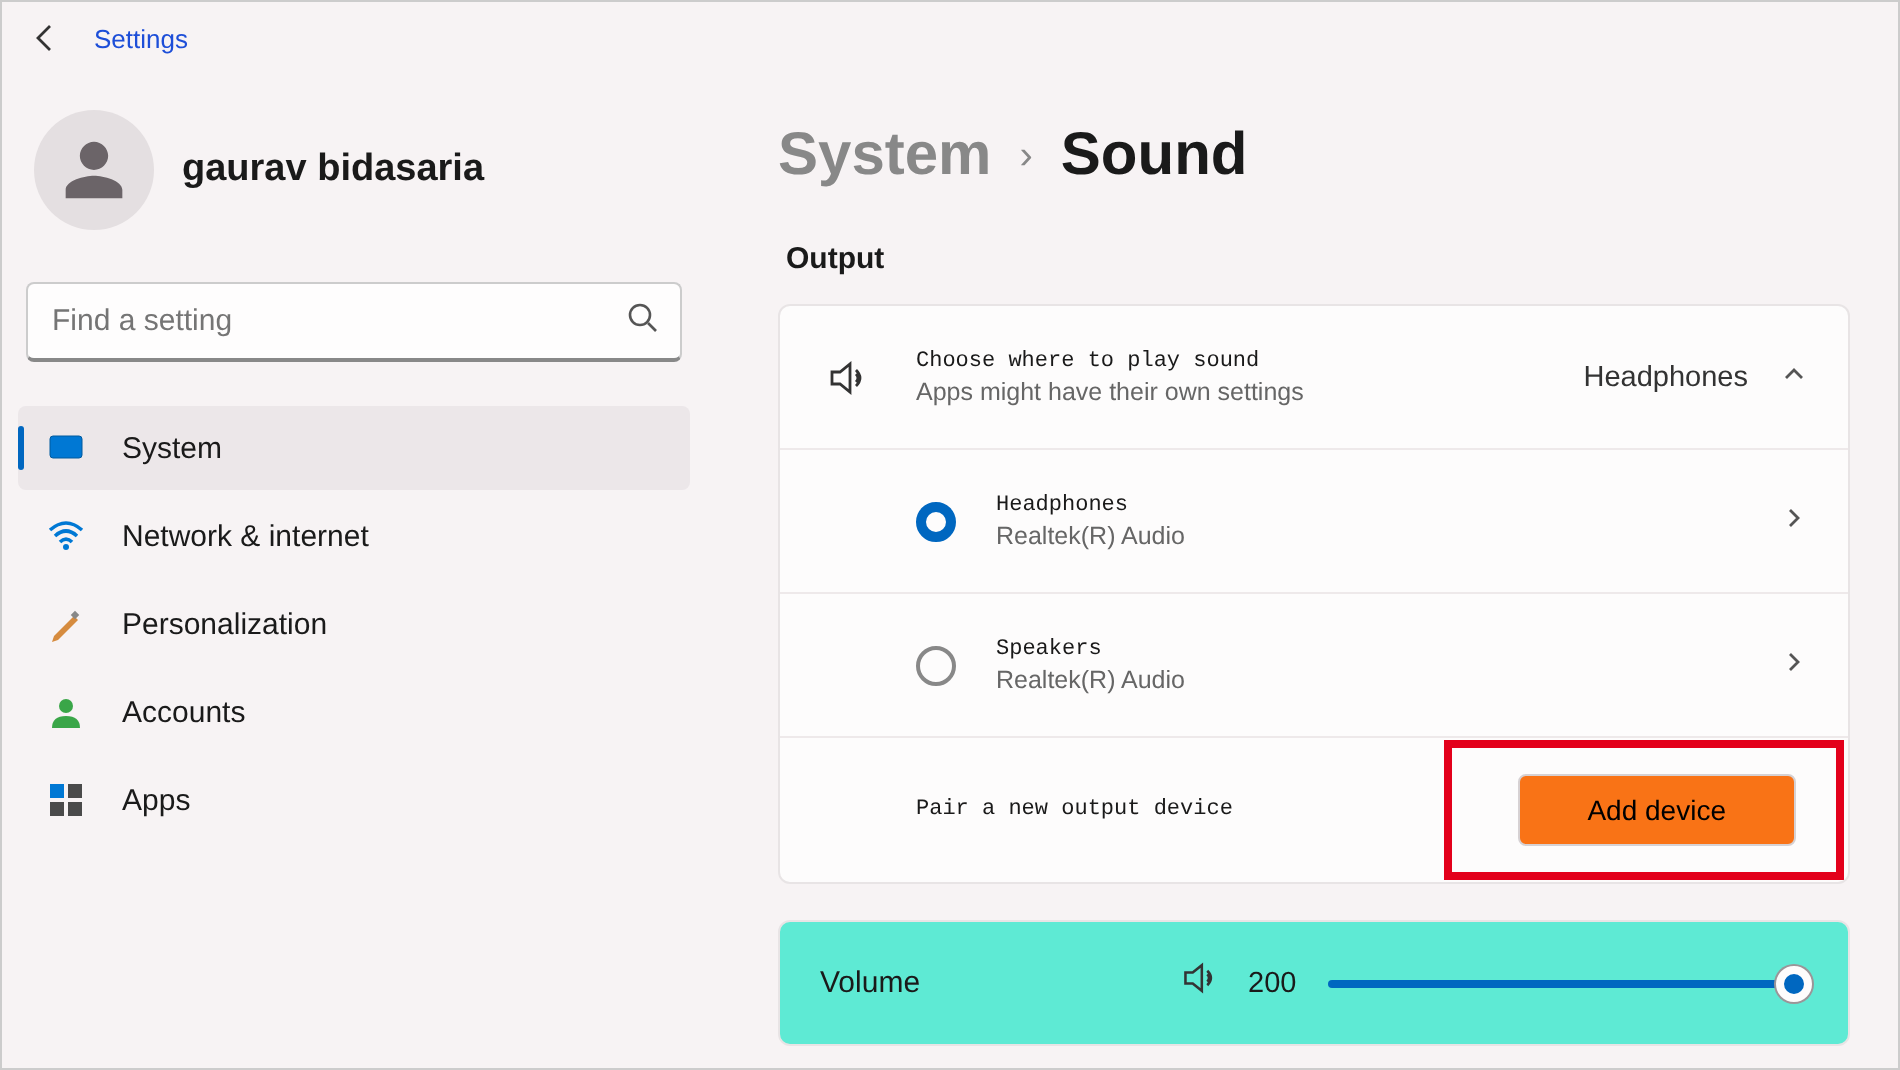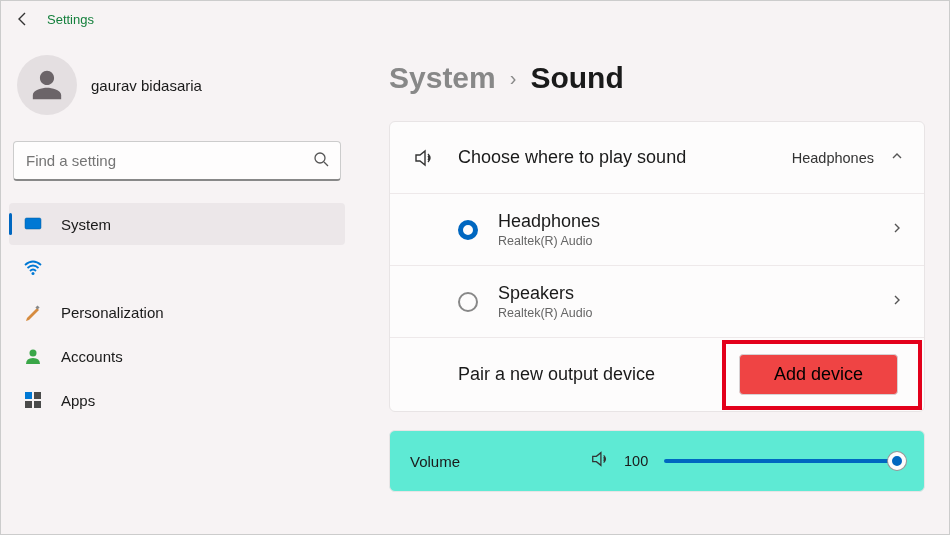--- a/index.html
+++ b/index.html
@@ -22,21 +22,21 @@
   .titlebar .back {
     width: 28px; height: 28px;
     display: flex; align-items: center; justify-content: center;
     border-radius: 4px;
     cursor: pointer;
     color: #333;
   }
   .titlebar .title {
     margin-left: 10px;
     font-size: 13px;
-    color: #15803d;
+    color: #1d4ed8;
   }
   .content {
     display: flex;
     height: calc(100% - 36px);
   }
   .sidebar {
     width: 360px;
     padding: 10px 16px 10px 8px;
   }
   .profile {
@@ -45,21 +45,21 @@
     padding: 8px 8px 16px 8px;
   }
   .avatar {
     width: 60px; height: 60px;
     border-radius: 50%;
     background: #e4dfe1;
     display: flex; align-items: center; justify-content: center;
     margin-right: 14px;
   }
   .avatar svg { width: 34px; height: 34px; fill:#6b6468; }
-  .profile-name { font-weight: 400; font-size: 15px; }
+  .profile-name { font-weight: 700; font-size: 19px; }
   .profile-email { font-size: 13px; color: #555; }
   .profile-email .blur {
     display:inline-block;
     width:70px; height:10px;
     background: repeating-linear-gradient(90deg,#ccc,#f0ecee 6px);
     filter: blur(1px);
     vertical-align: middle;
     border-radius:2px;
   }
   .search {
@@ -147,21 +147,21 @@
     min-height: 72px;
   }
   .row:last-child { border-bottom: none; justify-content: center; }
   .row .lead-icon {
     width: 28px;
     margin-right: 20px;
     color: #333;
     display:flex; align-items:center; justify-content:center;
   }
   .row .row-body { flex: 1; }
-  .row .row-title { font-size: 18px; }
+  .row .row-title { font-size: 11px; font-family: Liberation Mono, monospace; }
   .row .row-sub { font-size: 12.5px; color: #666; margin-top: 2px; }
   .row .row-trail {
     display: flex;
     align-items: center;
     gap: 16px;
     font-size: 14.5px;
     color: #333;
   }
   .row.sub { padding-left: 68px; }
   .radio {
@@ -172,23 +172,23 @@
     position: relative;
     flex-shrink:0;
   }
   .radio.checked {
     border-color: #0067c0;
     border-width: 5px;
   }
   .chev { color: #555; font-size:14px; }
   .add-btn {
     border: 1px solid #d6d1d3;
-    background: #ef4444;
+    background: #f97316;
     padding: 9px 34px;
-    font-size: 18px;
+    font-size: 14px;
     border-radius: 4px;
     cursor: pointer;
   }
   .highlight-box {
     position: relative;
   }
   .highlight-box::after {
     content:"";
     position:absolute;
     right: 2px;
@@ -274,20 +274,21 @@
         </span>
         <span>System</span>
       </li>
       <li>
         <span class="nav-icon">
           <svg width="18" height="18" viewBox="0 0 18 18">
               <path d="M1 6 Q9 -1 17 6 M3.5 9 Q9 4 14.5 9 M6 12 Q9 9 12 12" stroke="#0078d4" stroke-width="1.8" fill="none"></path>
               <circle cx="9" cy="14.5" r="1.5" fill="#0078d4"></circle>
             </svg>
         </span>
+        <span>Network &amp; internet</span>
       </li>
       <li>
         <span class="nav-icon">
           <svg width="18" height="18" viewBox="0 0 18 18">
               <path d="M3 15 L13 5 L15 7 L5 17 L2 18 L3 15" fill="#d68b3f"></path>
               <rect x="12" y="3" width="3" height="3" fill="#888" transform="rotate(45 13.5 4.5)"></rect>
             </svg>
         </span>
         <span>Personalization</span>
       </li>
@@ -314,31 +315,33 @@
     </ul>
   </div>
 
   <div class="main">
     <div class="breadcrumb">
       <span class="crumb dim">System</span>
       <span class="sep">›</span>
       <span class="crumb">Sound</span>
     </div>
 
+    <div class="section-head">Output</div>
 
     <div class="card">
       <div class="row">
         <div class="lead-icon">
           <svg width="22" height="22" viewBox="0 0 22 22">
               <path d="M3 8v6h4l5 4V4L7 8H3z" fill="none" stroke="#333" stroke-width="1.4"></path>
               <path d="M15 7 Q19 11 15 15 M15 9 Q17 11 15 13" stroke="#333" stroke-width="1.4" fill="none"></path>
             </svg>
         </div>
         <div class="row-body">
           <div class="row-title">Choose where to play sound</div>
+          <div class="row-sub">Apps might have their own settings</div>
         </div>
         <div class="row-trail">
           <span>Headphones</span>
           <span class="chev">
             <svg width="14" height="14" viewBox="0 0 14 14">
                 <path d="M3 9 L7 5 L11 9" stroke="#555" stroke-width="1.4" fill="none"></path>
               </svg>
           </span>
         </div>
       </div>
@@ -380,20 +383,20 @@
     </div>
 
     <div class="vol-card">
       <div class="label">Volume</div>
       <div class="vol-icon">
         <svg width="20" height="20" viewBox="0 0 22 22">
             <path d="M3 8v6h4l5 4V4L7 8H3z" fill="none" stroke="#333" stroke-width="1.4"></path>
             <path d="M15 7 Q19 11 15 15 M15 9 Q17 11 15 13" stroke="#333" stroke-width="1.4" fill="none"></path>
           </svg>
       </div>
-      <div class="vol-val">100</div>
+      <div class="vol-val">200</div>
       <div class="slider">
         <div class="thumb"></div>
       </div>
     </div>
 
   </div>
 </div>
 
 </body></html>

